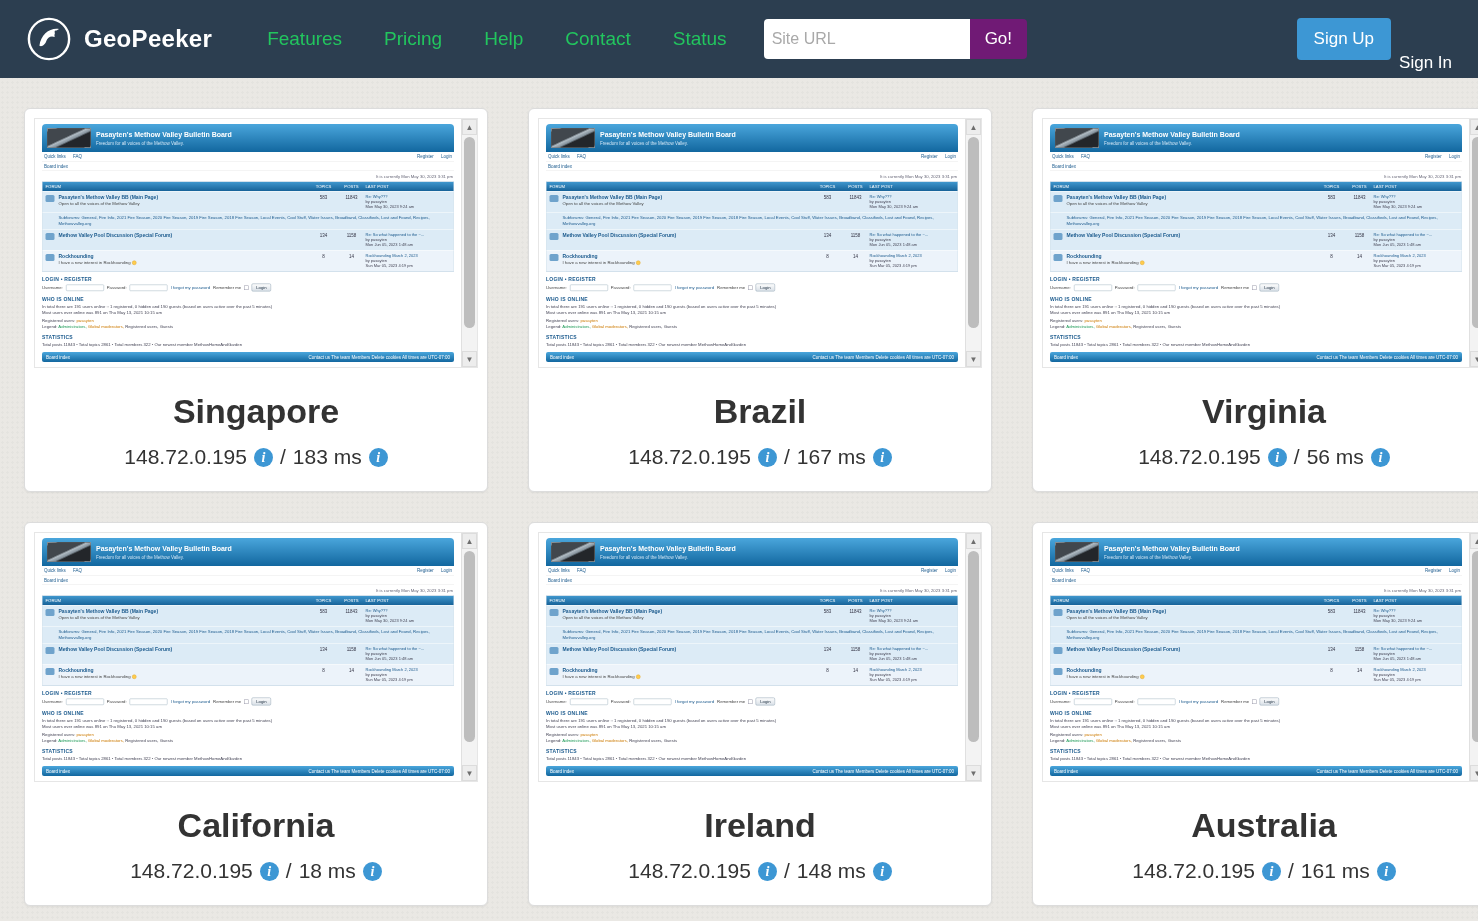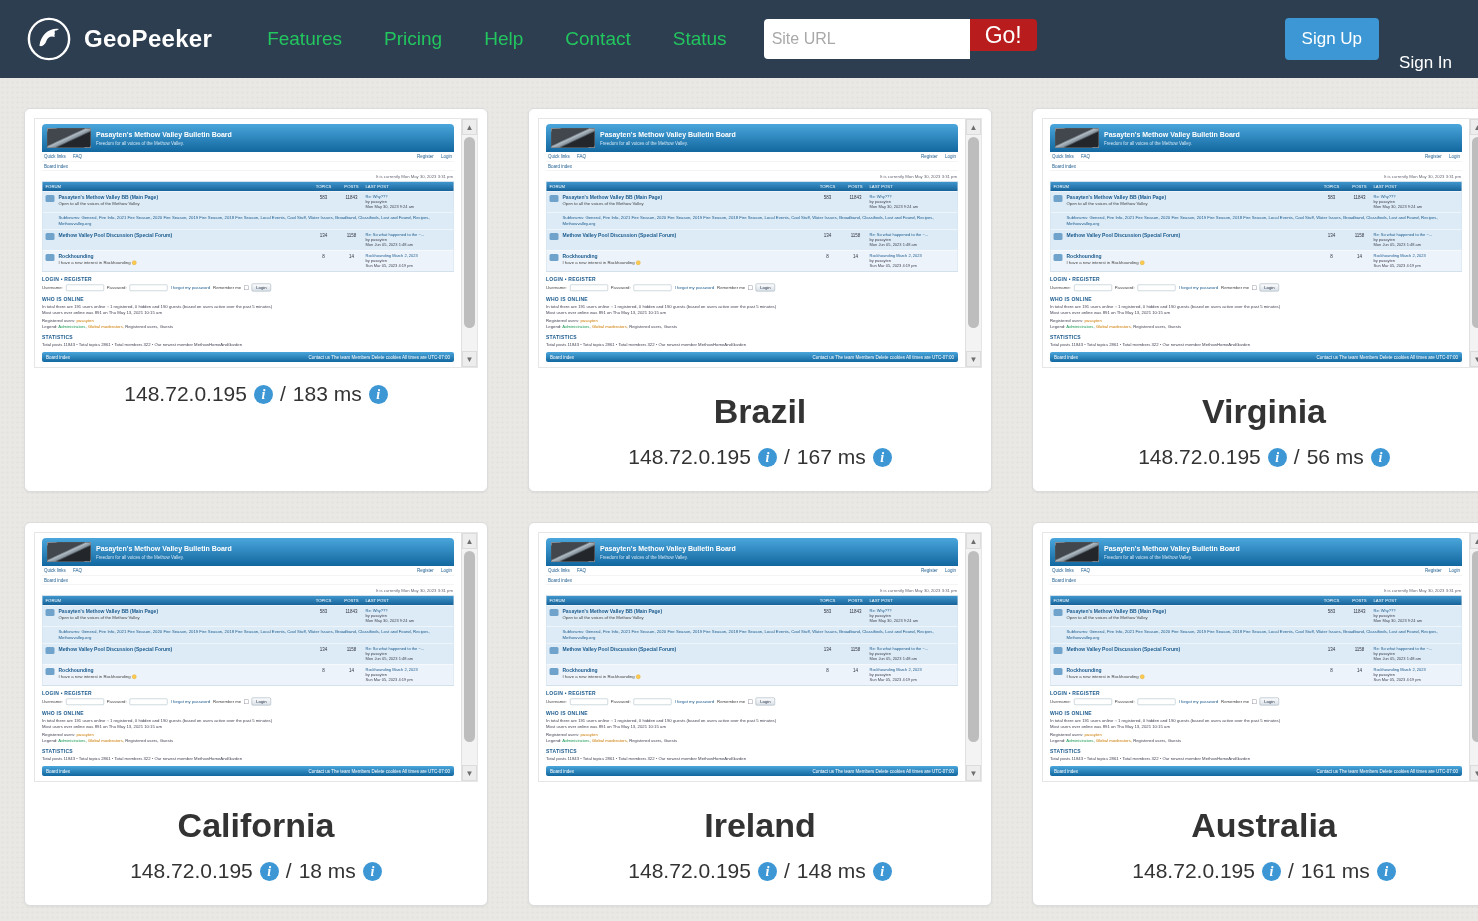--- a/index.html
+++ b/index.html
@@ -24,25 +24,25 @@
     color: #22c55e; font-size: 19px; padding: 10px 21px; text-decoration: none; cursor: pointer;
   }
   .search-group { display: flex; margin-left: 16px; }
   .search-input {
     width: 206px; height: 40px; border: none; border-radius: 4px 0 0 4px;
     padding: 0 8px; font-size: 16px; outline: none; color: #333;
     font-family: "Liberation Sans", sans-serif;
   }
   .search-input::placeholder { color: #a9a9a9; }
   .go-btn {
-    height: 32px; padding: 0 15px; background: #b91c1c; color: #fff; border: none;
-    border-radius: 0 4px 4px 0; font-size: 23px; cursor: pointer;
+    height: 40px; padding: 0 15px; background: #701a75; color: #fff; border: none;
+    border-radius: 0 4px 4px 0; font-size: 17px; cursor: pointer;
     font-family: "Liberation Sans", sans-serif;
   }
-  .auth { margin-left: auto; display: flex; align-items: center; gap: 20px; }
+  .auth { margin-left: auto; display: flex; align-items: center; gap: 8px; }
   .signup-btn {
     background: #3d97d4; color: #fff; font-size: 17px; padding: 11px 17px;
     border-radius: 4px; border: none; cursor: pointer; font-family: "Liberation Sans", sans-serif;
   }
   .signin-link { color: #fff; font-size: 17px; text-decoration: none; cursor: pointer; margin-top: 48px; }
 
   
   .grid {
     display: grid; grid-template-columns: repeat(3, 1fr);
     gap: 30px 40px; padding: 30px 24px 28px;
@@ -292,20 +292,21 @@
   </div>
 </div>
       <div class="scrollbar">
         <div class="scroll-btn">▲</div>
         <div class="scroll-track">
           <div class="scroll-thumb"></div>
         </div>
         <div class="scroll-btn">▼</div>
       </div>
     </div>
+    <h2 class="loc-name">Singapore</h2>
     <div class="ip-line">
       <span>148.72.0.195</span>
       <span class="info-icon">i</span>
       <span>/</span>
       <span>183 ms</span>
       <span class="info-icon">i</span>
     </div>
   </div>
 
   <div class="card">

